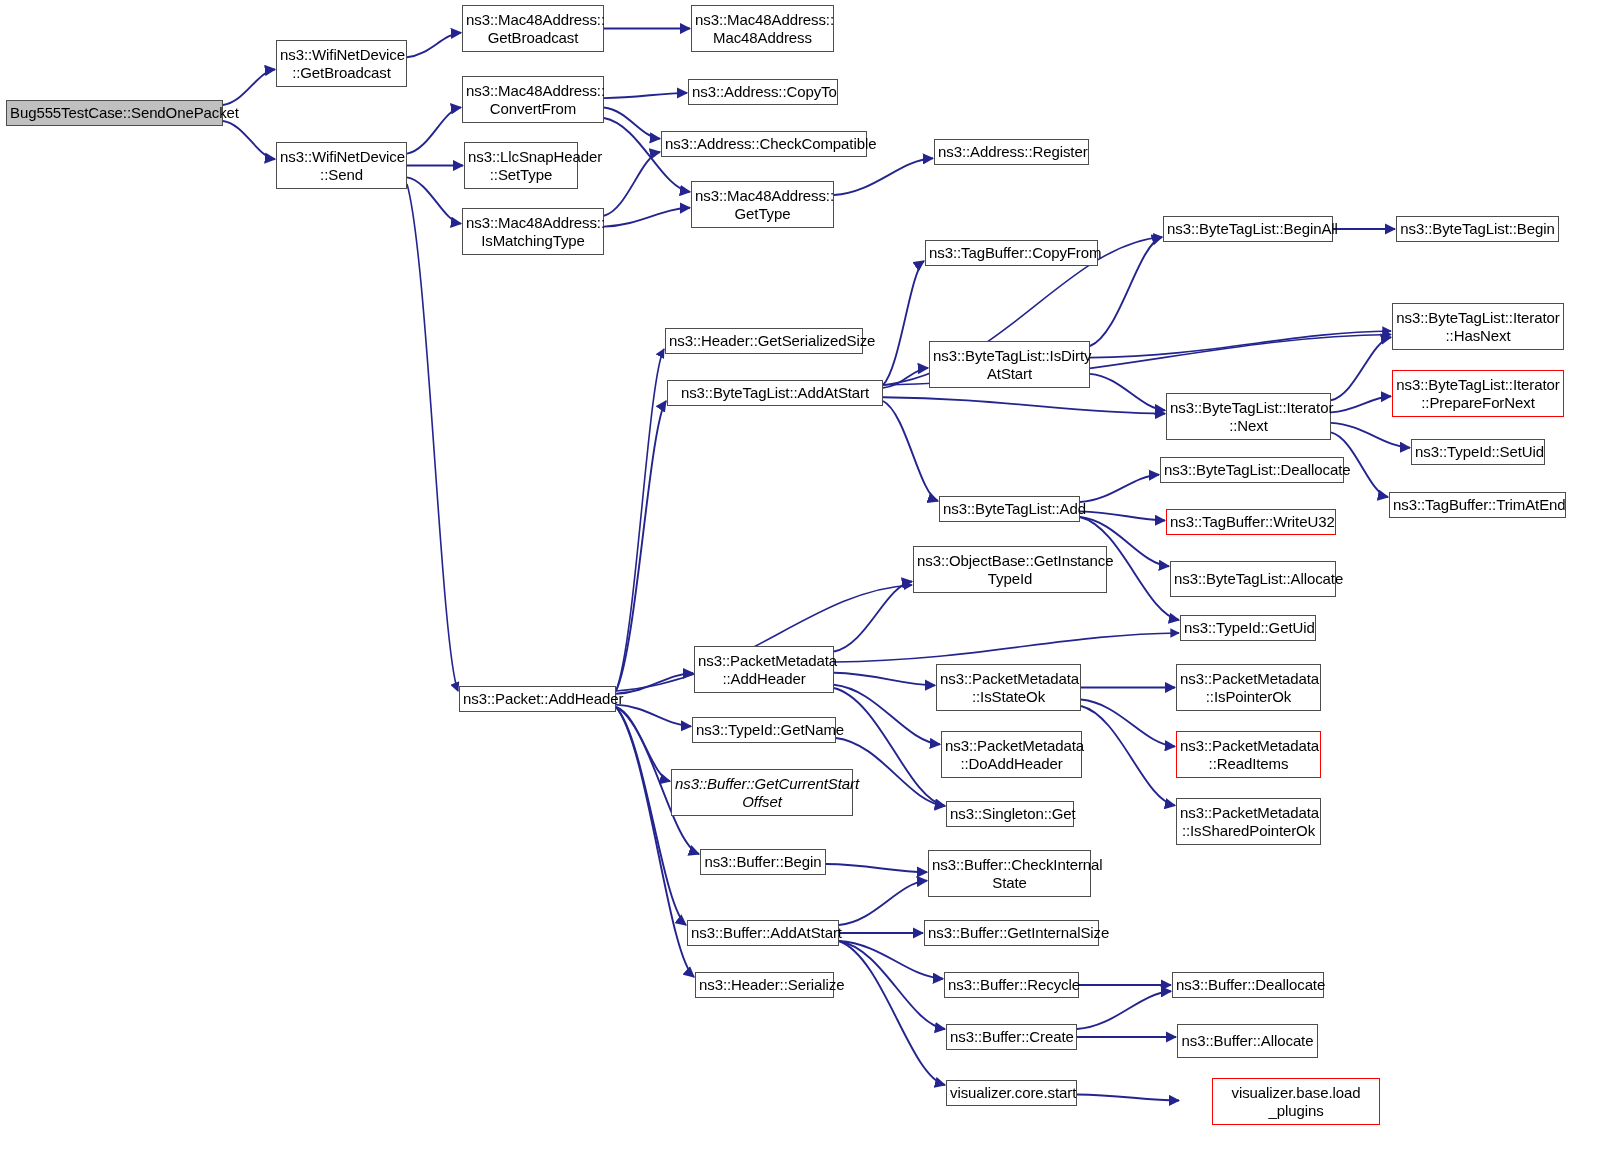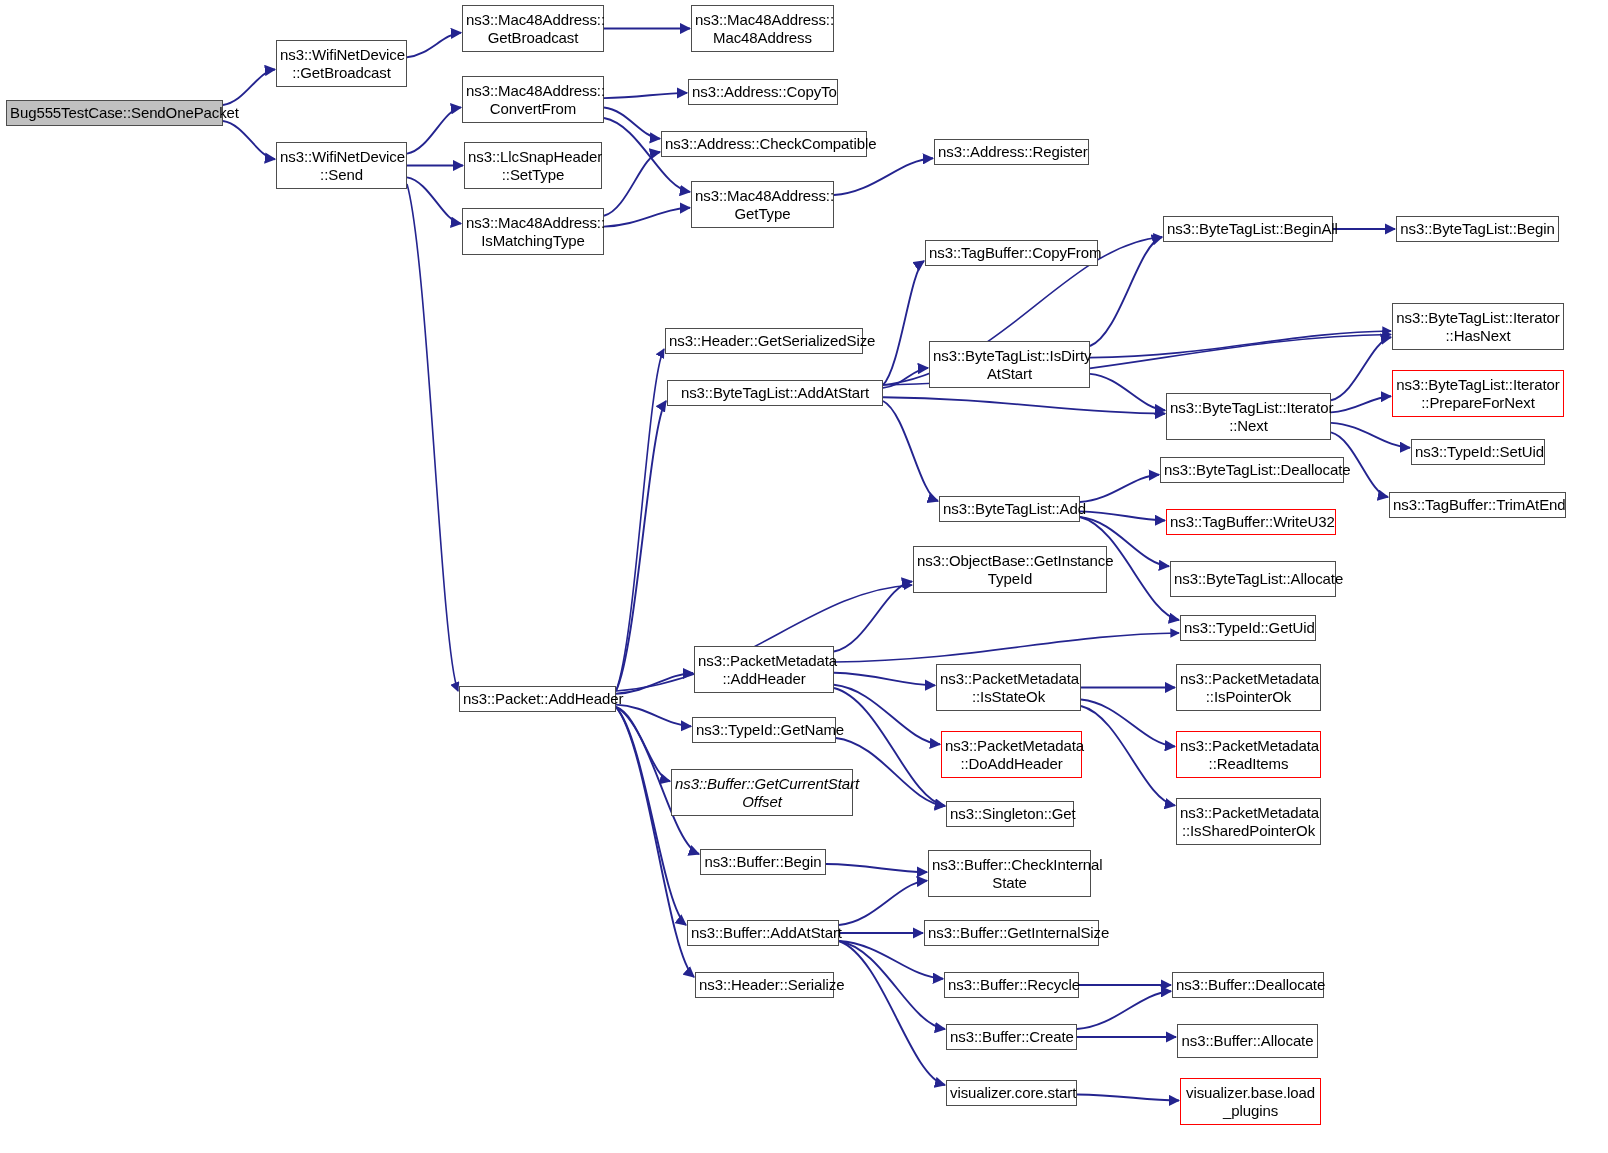--- a/index.html
+++ b/index.html
@@ -113,21 +113,21 @@
       <div class="node" style="left: 276px; top: 142px; width: 131px; height: 47px;"><span class="lbl">ns3::WifiNetDevice
 ::Send</span></div>
       <div class="node" style="left: 462px; top: 5px; width: 142px; height: 47px;"><span class="lbl">ns3::Mac48Address::
 GetBroadcast</span></div>
       <div class="node" style="left: 691px; top: 5px; width: 143px; height: 47px;"><span class="lbl">ns3::Mac48Address::
 Mac48Address</span></div>
       <div class="node" style="left: 462px; top: 76px; width: 142px; height: 47px;"><span class="lbl">ns3::Mac48Address::
 ConvertFrom</span></div>
       <div class="node" style="left: 688px; top: 79px; width: 150px; height: 26px;"><span class="lbl">ns3::Address::CopyTo</span></div>
       <div class="node" style="left: 661px; top: 131px; width: 206px; height: 26px;"><span class="lbl">ns3::Address::CheckCompatible</span></div>
-      <div class="node" style="left: 464px; top: 142px; width: 138px; height: 47px;"><span class="lbl">ns3::LlcSnapHeader
+      <div class="node" style="left: 464px; top: 142px; width: 114px; height: 47px;"><span class="lbl">ns3::LlcSnapHeader
 ::SetType</span></div>
       <div class="node" style="left: 462px; top: 208px; width: 142px; height: 47px;"><span class="lbl">ns3::Mac48Address::
 IsMatchingType</span></div>
       <div class="node" style="left: 691px; top: 181px; width: 143px; height: 47px;"><span class="lbl">ns3::Mac48Address::
 GetType</span></div>
       <div class="node" style="left: 934px; top: 139px; width: 155px; height: 26px;"><span class="lbl">ns3::Address::Register</span></div>
       <div class="node" style="left: 925px; top: 240px; width: 173px; height: 26px;"><span class="lbl">ns3::TagBuffer::CopyFrom</span></div>
       <div class="node" style="left: 1163px; top: 216px; width: 170px; height: 26px;"><span class="lbl">ns3::ByteTagList::BeginAll</span></div>
       <div class="node" style="left: 1396px; top: 216px; width: 163px; height: 26px;"><span class="lbl">ns3::ByteTagList::Begin</span></div>
       <div class="node" style="left: 665px; top: 328px; width: 198px; height: 26px;"><span class="lbl">ns3::Header::GetSerializedSize</span></div>
@@ -170,16 +170,16 @@
       <div class="node" style="left: 928px; top: 850px; width: 163px; height: 47px;"><span class="lbl">ns3::Buffer::CheckInternal
 State</span></div>
       <div class="node" style="left: 687px; top: 920px; width: 152px; height: 26px;"><span class="lbl">ns3::Buffer::AddAtStart</span></div>
       <div class="node" style="left: 924px; top: 920px; width: 175px; height: 26px;"><span class="lbl">ns3::Buffer::GetInternalSize</span></div>
       <div class="node" style="left: 695px; top: 972px; width: 139px; height: 26px;"><span class="lbl">ns3::Header::Serialize</span></div>
       <div class="node" style="left: 944px; top: 972px; width: 135px; height: 26px;"><span class="lbl">ns3::Buffer::Recycle</span></div>
       <div class="node" style="left: 1172px; top: 972px; width: 152px; height: 26px;"><span class="lbl">ns3::Buffer::Deallocate</span></div>
       <div class="node" style="left: 946px; top: 1024px; width: 131px; height: 26px;"><span class="lbl">ns3::Buffer::Create</span></div>
       <div class="node" style="left: 1177px; top: 1024px; width: 141px; height: 34px;"><span class="lbl">ns3::Buffer::Allocate</span></div>
       <div class="node" style="left: 946px; top: 1080px; width: 131px; height: 26px;"><span class="lbl">visualizer.core.start</span></div>
-      <div class="node red" style="left: 1180px; top: 1078px; width: 141px; height: 47px;"><span class="lbl">visualizer.base.load
+      <div class="node red" style="left: 1212px; top: 1078px; width: 168px; height: 47px;"><span class="lbl">visualizer.base.load
 _plugins</span></div>
     </div>
 </div>
 
 </body></html>

